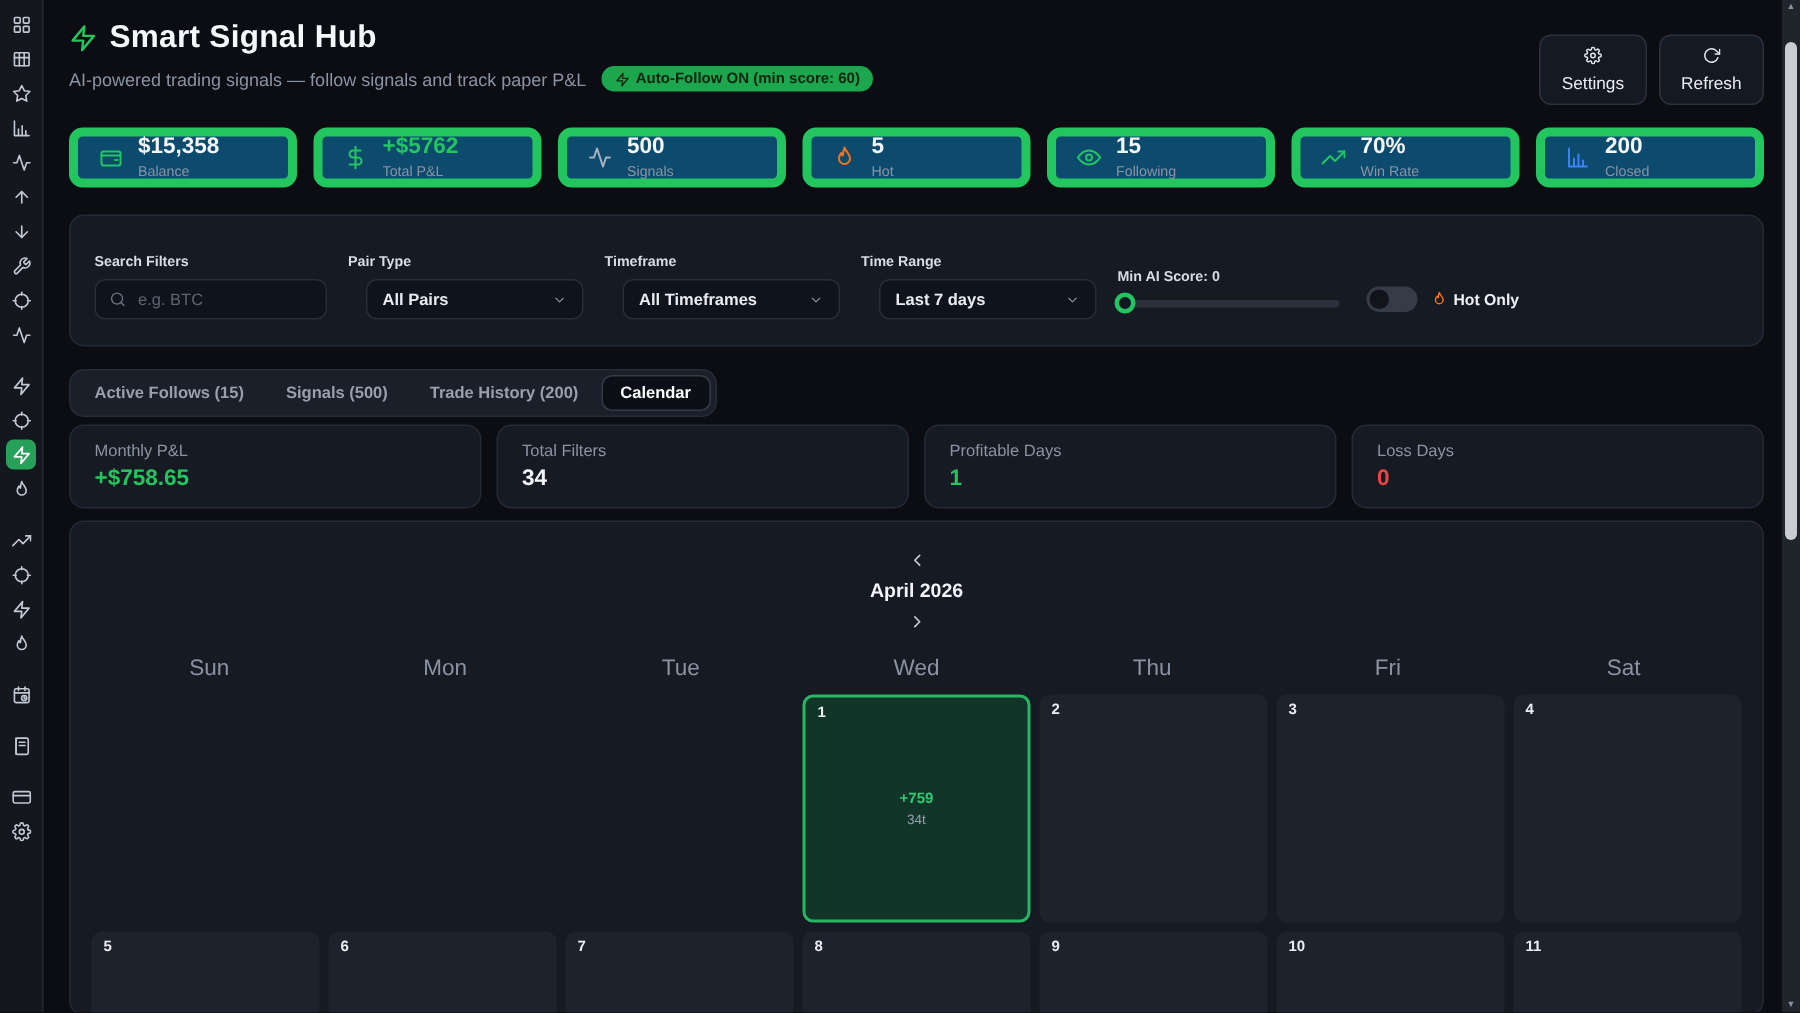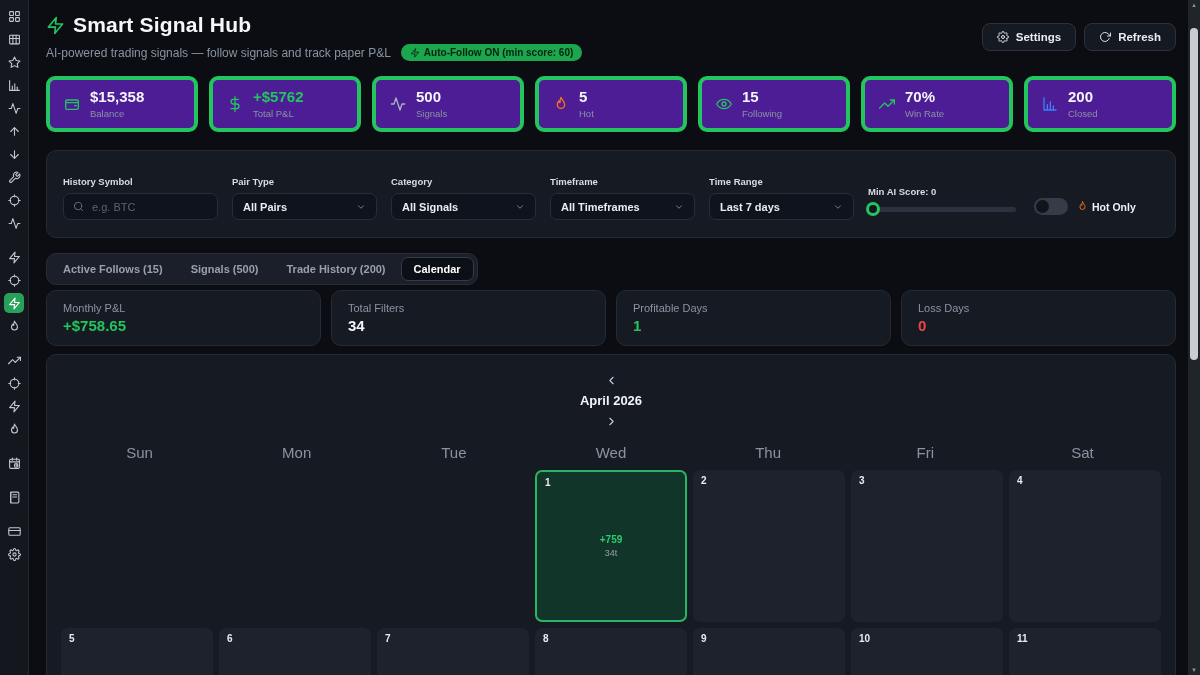--- a/index.html
+++ b/index.html
@@ -20,41 +20,41 @@
   .header-row { display:flex; justify-content:space-between; align-items:flex-start; }
   .title-row { display:flex; align-items:center; gap:8px; }
   .logo-zap { color:#22c55e; display:flex; }
   .logo-zap svg { width:19px; height:19px; }
   .page-title { font-size:21px; font-weight:bold; color:#f5f7fa; margin:0; letter-spacing:0.2px; }
   .subtitle-row { display:flex; align-items:center; gap:10px; margin-top:7px; }
   .subtitle { font-size:12px; color:#8a93a3; }
   .badge { display:inline-flex; align-items:center; gap:4px; background:#1ca64e; color:#05250f; font-size:10px; font-weight:bold; padding:3px 9px; border-radius:999px; }
   .badge svg { width:10px; height:10px; }
   .header-buttons { display:flex; gap:8px; margin-top:10px; }
-  .btn { display:flex; align-items:center; gap:7px; background:#151922; border:1px solid #2b313d; color:#e9ecf1; font-size:11.5px; font-weight:bold; padding:7px 14px; border-radius:8px; cursor:pointer; }
+  .btn { display:flex; align-items:center; gap:7px; background:#151922; border:1px solid #2b313d; color:#e9ecf1; font-size:11.5px; font-weight:normal; padding:7px 14px; border-radius:8px; cursor:pointer;flex-direction:column; }
   .btn svg { width:12px; height:12px; color:#dfe3ea; }
 
   
   .stats-row { display:grid; grid-template-columns:repeat(7,1fr); gap:11px; margin-top:15px; }
-  .stat-card { background:#4c1d95; border:4px solid #22c55e; border-radius:9px; height:56px; padding:9px 14px; display:flex; align-items:center; gap:10px; }
+  .stat-card { background:#0c4a6e; border:6px solid #22c55e; border-radius:9px; height:40px; padding:9px 14px; display:flex; align-items:center; gap:10px; }
   .stat-card svg { width:16px; height:16px; flex:none; }
   .stat-value { font-size:15px; font-weight:bold; line-height:1.1; }
   .stat-label { font-size:9.5px; color:#8a93a3; margin-top:2px; }
 
   
   .filters-card { margin-top:18px; background:#161a23; border:1px solid #242a36; border-radius:10px; padding:13px 16px 17px; }
   .filters-title { display:flex; align-items:center; gap:7px; font-size:13px; font-weight:bold; color:#eef1f6; }
   .filters-title svg { width:12px; height:12px; color:#dfe3ea; }
   .filters-row { display:flex; gap:14px; margin-top:12px; align-items:flex-end; }
   .f-label { display:block; font-size:9.5px; font-weight:bold; color:#d8dde5; margin-bottom:6px; }
   .search-box { width:155px; height:27px; background:#0f131b; border:1px solid #272d39; border-radius:7px; display:flex; align-items:center; padding:0 9px; gap:6px; }
   .search-box svg { width:11px; height:11px; color:#6b7383; flex:none; }
   .search-box input { background:transparent; border:none; outline:none; color:#cfd5de; font-size:11px; width:100%; font-family:"Liberation Sans", sans-serif; }
   .search-box input::placeholder { color:#5c6372; }
-  .select { width:145px; height:27px; background:#0f131b; border:1px solid #272d39; border-radius:7px; display:flex; align-items:center; justify-content:space-between; padding:0 10px; cursor:pointer; }
+  .select { width:145px; height:27px; background:#0f131b; border:1px solid #272d39; border-radius:7px; display:flex; align-items:center; justify-content:space-between; padding:0 10px; cursor:pointer;margin-left:12px; }
   .select .sel-value { font-size:11px; font-weight:bold; color:#e9ecf1; }
   .select svg { width:10px; height:10px; color:#8a93a3; }
   .slider-field { width:148px; }
   .slider-track { position:relative; height:5px; background:#2b313d; border-radius:3px; margin:10px 0 8px; cursor:pointer; }
   .slider-thumb { position:absolute; left:-2px; top:-5px; width:14px; height:14px; border-radius:50%; background:#0f1722; border:3px solid #22c55e; }
   .hot-group { display:flex; align-items:center; gap:9px; padding-bottom:5px; margin-left:4px; }
   .toggle { width:34px; height:17px; border-radius:999px; background:#353c48; position:relative; cursor:pointer; }
   .toggle-knob { position:absolute; left:2px; top:2px; width:13px; height:13px; border-radius:50%; background:#11141a; }
   .hot-label { display:flex; align-items:center; gap:4px; font-size:10.5px; font-weight:bold; color:#eef1f6; }
   .hot-label svg { width:11px; height:11px; color:#f97316; }
@@ -377,47 +377,36 @@
             <div class="stat-value" style="color:#f3f5f9">200</div>
             <div class="stat-label">Closed</div>
           </div>
         </div>
       </div>
 
     
     <div class="filters-card">
       <div class="filters-row">
         <div class="field">
-          <label class="f-label">History Symbol</label>
+          <label class="f-label">Search Filters</label>
           <div class="search-box">
             <span style="display: flex;">
                 <svg viewBox="0 0 24 24" width="11" height="11" fill="none" stroke="currentColor" stroke-width="2" stroke-linecap="round" stroke-linejoin="round">
                   <circle cx="11" cy="11" r="8"></circle>
                   <line x1="21" y1="21" x2="16.65" y2="16.65"></line>
                 </svg>
               </span>
             <input type="text" placeholder="e.g. BTC" style="">
           </div>
         </div>
         <div id="filter-selects" style="display:flex; gap:14px;">
             <div class="field">
               <label class="f-label">Pair Type</label>
               <div class="select">
                 <span class="sel-value">All Pairs</span>
-                <span style="display:flex;">
-                  <svg viewBox="0 0 24 24" width="10" height="10" fill="none" stroke="currentColor" stroke-width="2" stroke-linecap="round" stroke-linejoin="round">
-                    <polyline points="6 9 12 15 18 9"></polyline>
-                  </svg>
-                </span>
-              </div>
-            </div>
-            <div class="field">
-              <label class="f-label">Category</label>
-              <div class="select">
-                <span class="sel-value">All Signals</span>
                 <span style="display:flex;">
                   <svg viewBox="0 0 24 24" width="10" height="10" fill="none" stroke="currentColor" stroke-width="2" stroke-linecap="round" stroke-linejoin="round">
                     <polyline points="6 9 12 15 18 9"></polyline>
                   </svg>
                 </span>
               </div>
             </div>
             <div class="field">
               <label class="f-label">Timeframe</label>
               <div class="select">

